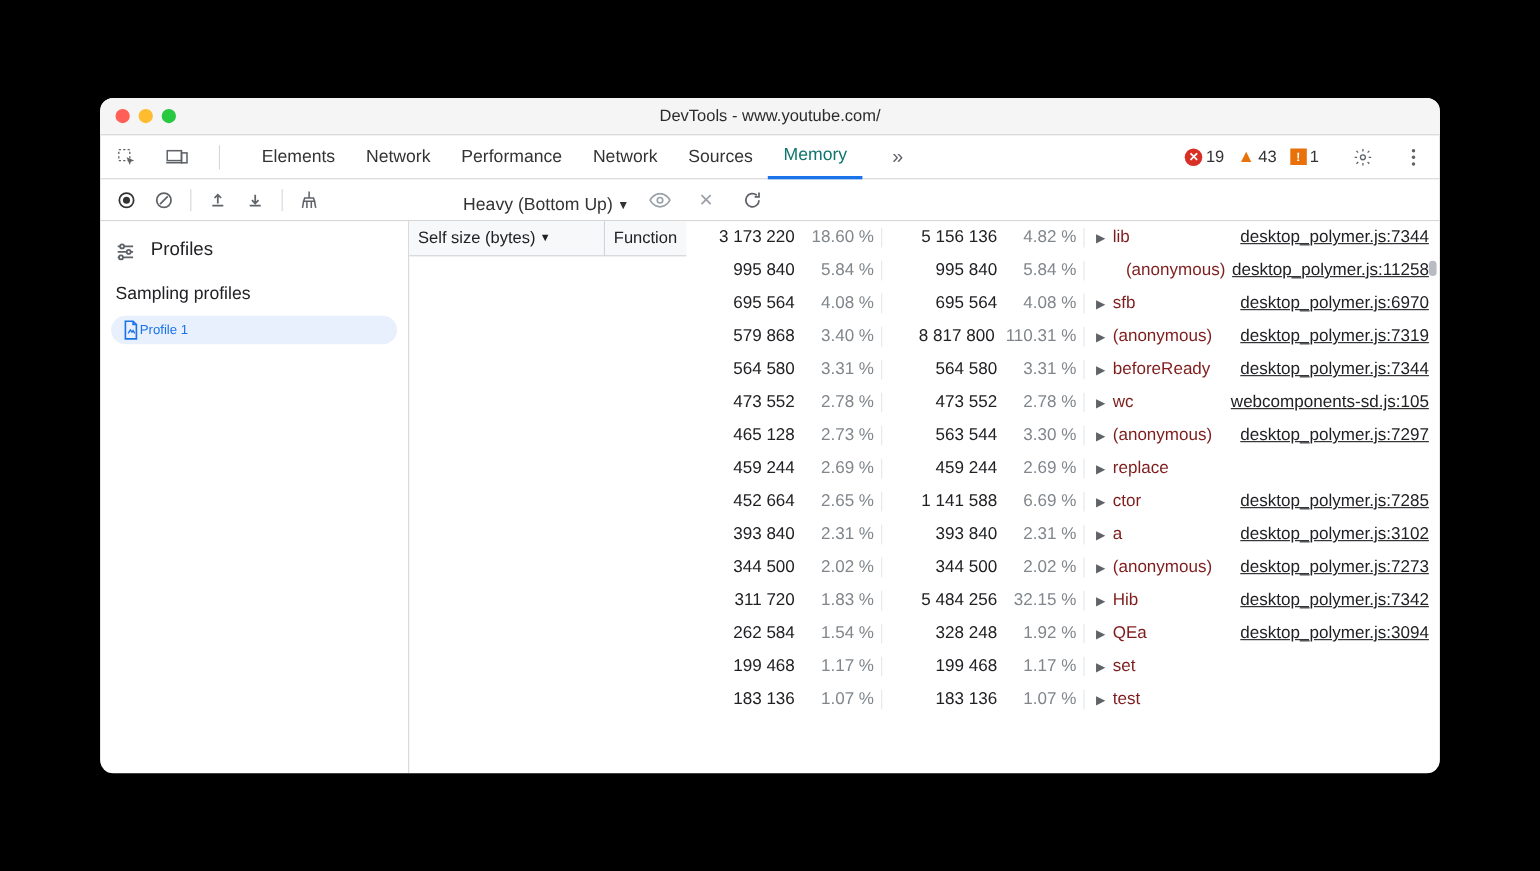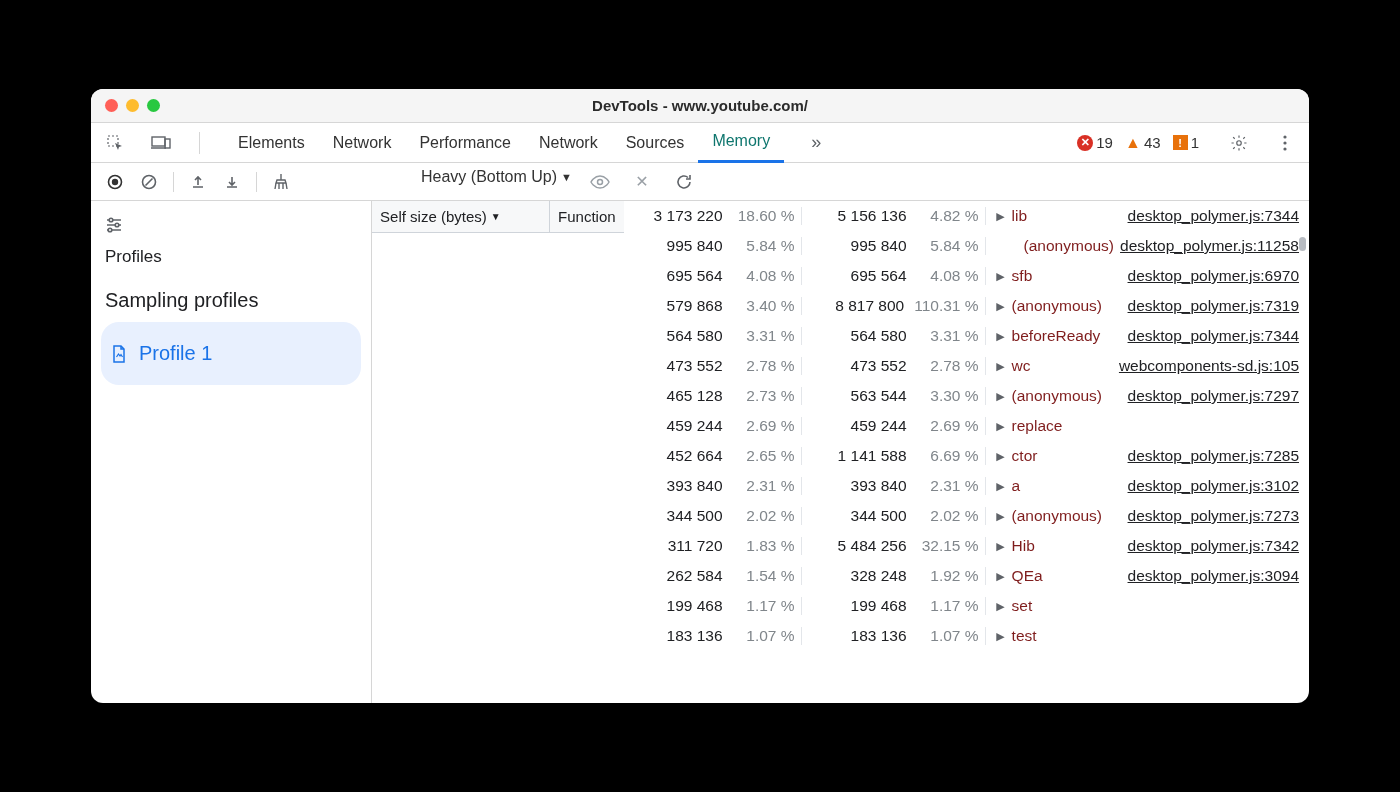--- a/index.html
+++ b/index.html
@@ -32,21 +32,21 @@
   padding: 0 14px;
   position: relative;
 }
 .traffic { display: flex; gap: 8px; }
 .traffic div { width: 13px; height: 13px; border-radius: 50%; }
 .tl-red { background:#ff5f57; }
 .tl-yellow { background:#febc2e; }
 .tl-green { background:#28c840; }
 .title-text {
   position: absolute; left: 0; right: 0; text-align: center;
-  font-weight: 700; font-size: 15px; color: #2b2b2b;
+  font-weight: 400; font-size: 15px; color: #2b2b2b;
   pointer-events: none;
 }
 .tabbar {
   height: 40px;
   border-bottom: 1px solid #d6d6d6;
   display: flex;
   align-items: center;
   padding: 0 10px;
   gap: 18px;
 }
@@ -65,29 +65,29 @@
 .ic-warn { color:#e8710a; font-size:16px; }
 .ic-issue { background:#e8710a; color:#fff; font-size:11px; font-weight:700; width:15px; height:15px; display:flex;align-items:center;justify-content:center;}
 .actionbar {
   height: 38px; border-bottom: 1px solid #d6d6d6; display:flex; align-items:center;
 }
 .actionbar-left {
   width: 320px; height:100%; display:flex; align-items:center; padding:0 10px; gap:6px;
 }
 .ab-btn { width:28px; height:28px; display:flex;align-items:center;justify-content:center; color:#5f6368; cursor:pointer;}
 .ab-sep { width:1px; height:20px; background:#d6d6d6; margin:0 4px;}
-.actionbar-right { flex:1; display:flex; align-items:flex-start; padding:0 10px; gap:14px; color:#333; font-size:16px;}
+.actionbar-right { flex:1; display:flex; align-items:flex-end; padding:0 10px; gap:14px; color:#333; font-size:16px;}
 .dropdown { display:flex; align-items:center; gap:4px; cursor:pointer;}
 .content { flex:1; display:flex; overflow:hidden; }
 .sidebar { width: 320px; border-right:1px solid #d6d6d6; display:flex; flex-direction:column; padding-top:8px;}
-.profiles-hdr { display:flex; align-items:flex-start; gap:14px; padding:8px 14px; font-size:17px; color:#202124;flex-direction:column;}
-.section-label { padding:14px 14px 6px; font-size:20px; color:#202124;}
+.profiles-hdr { display:flex; align-items:flex-end; gap:14px; padding:8px 14px; font-size:17px; color:#202124;}
+.section-label { padding:14px 14px 6px; font-size:16px; color:#202124;}
 .profile-item {
-  margin: 4px 10px; padding:20px 10px; border-radius:18px; background:#e8f0fe;
-  display:flex; align-items:center; gap:12px; color:#1a73e8; font-size:20px; cursor:pointer;
+  margin: 4px 10px; padding:4px 10px; border-radius:18px; background:#e8f0fe;
+  display:flex; align-items:center; gap:0; color:#1a73e8; font-size:12px; cursor:pointer;
 }
 .table-wrap { flex:1; display:flex; flex-direction:row; position:relative;}
 .thead { display:flex; height:32px; border-bottom:1px solid #cfd4da; background:#f7f8f9; font-size:15px; color:#202124;}
 .th { display:flex; align-items:center; padding:0 8px; border-right:1px solid #cfd4da; gap:4px;}
 .th-self { width:178px;}
 .th-total { width:184px;}
 .th-fn { flex:1; border-right:none;}
 .tbody { flex:1; overflow-y:auto;}
 .row { display:flex; height:30px; align-items:center; font-size:15.5px;}
 .cell-num { display:flex; align-items:center; justify-content:flex-end; padding-right:6px; gap:10px;}

